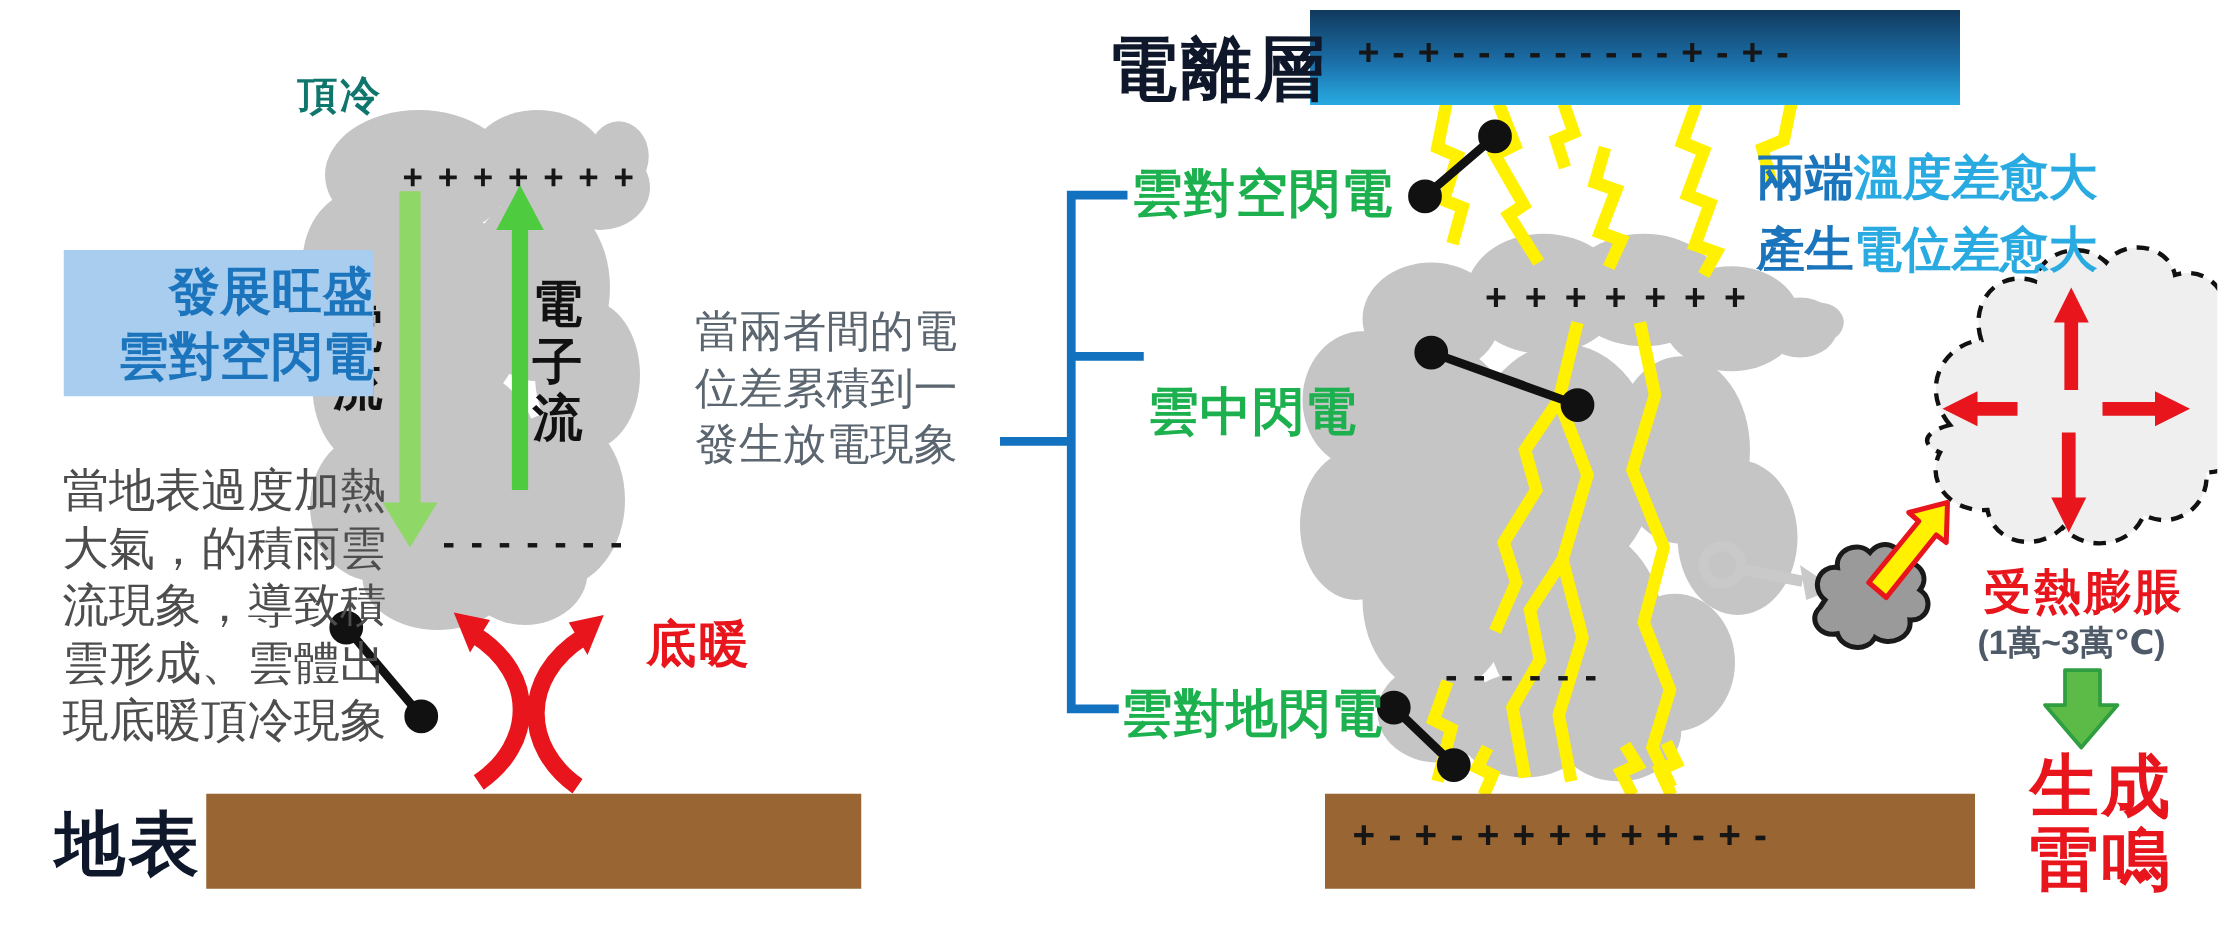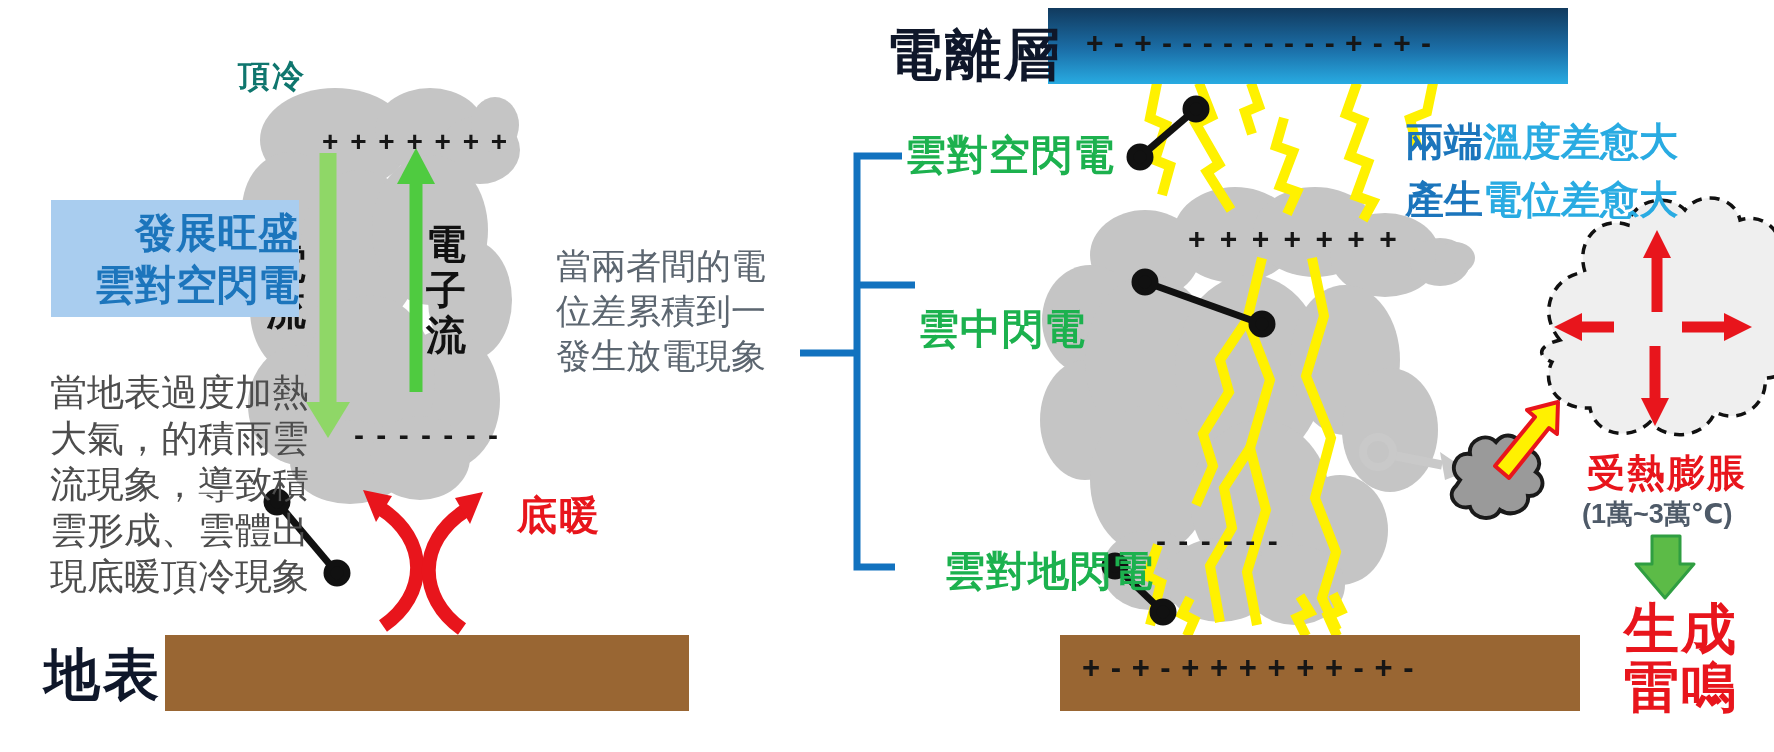--- a/index.html
+++ b/index.html
@@ -187,21 +187,21 @@
 
   <div class="abs para-mid" style="left:556px;top:243px;">
     <div>當兩者間的電</div>
     <div>位差累積到一</div>
     <div>發生放電現象</div>
   </div>
 
   <div class="abs slate-label" style="left:886px;top:18px;">電離層</div>
   <div class="abs green-label" style="left:905px;top:128px;">雲對空閃電</div>
   <div class="abs green-label" style="left:918px;top:268px;margin-top:34px;">雲中閃電</div>
-  <div class="abs green-label" style="left:897px;top:544px;margin-left:47px;">雲對地閃電</div>
+  <div class="abs green-label" style="left:897px;top:544px;">雲對地閃電</div>
   <div class="abs charges" style="left:1188px;top:222px;font-size:30px;letter-spacing:3px;">+ + + + + + +</div>
   <div class="abs charges" style="left:1156px;top:524px;font-size:30px;letter-spacing:2px;">- - - - - -</div>
 
   <div class="abs" style="left:1405px;top:115px;white-space:nowrap;">
     <div>
       <span class="temp-strong">兩端</span><span class="temp-rest">溫度差愈大</span>
     </div>
     <div style="margin-top:4px;">
       <span class="temp-strong">產生</span><span class="temp-rest">電位差愈大</span>
     </div>

